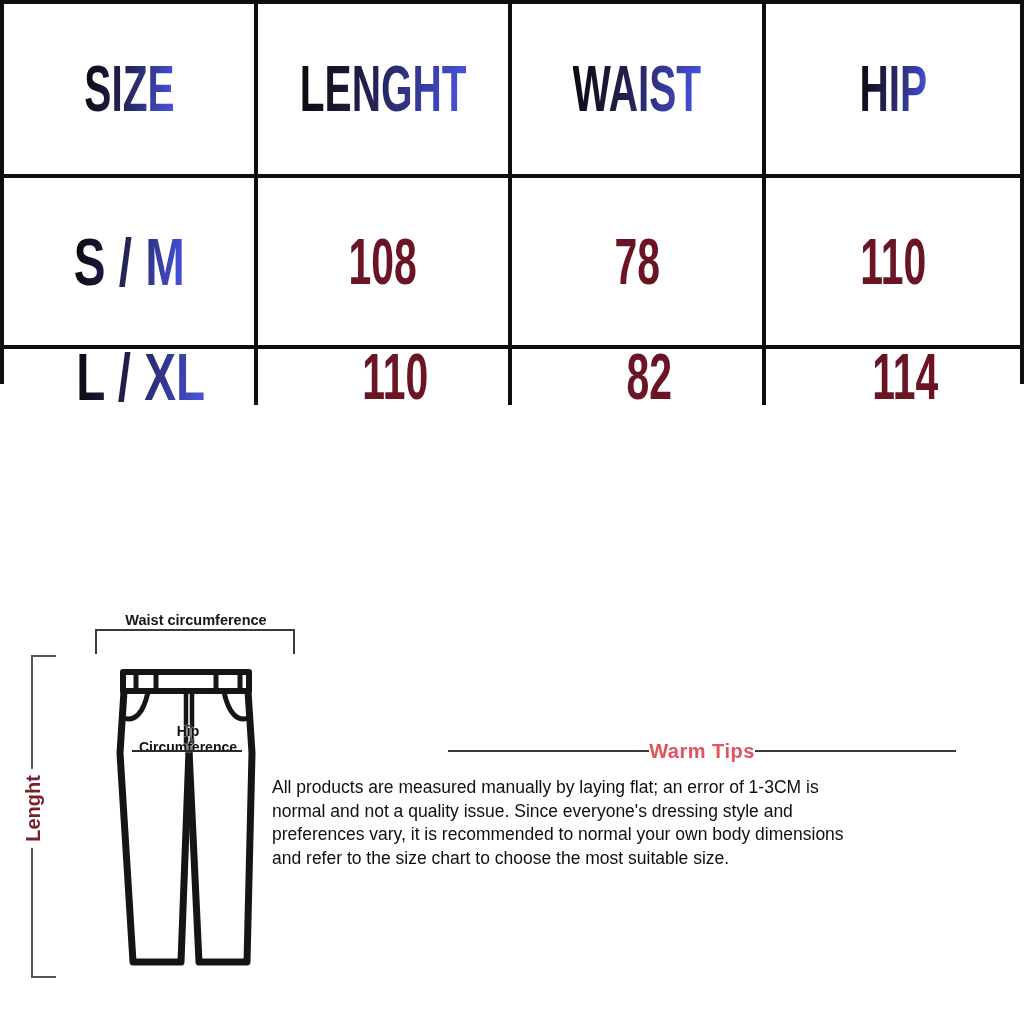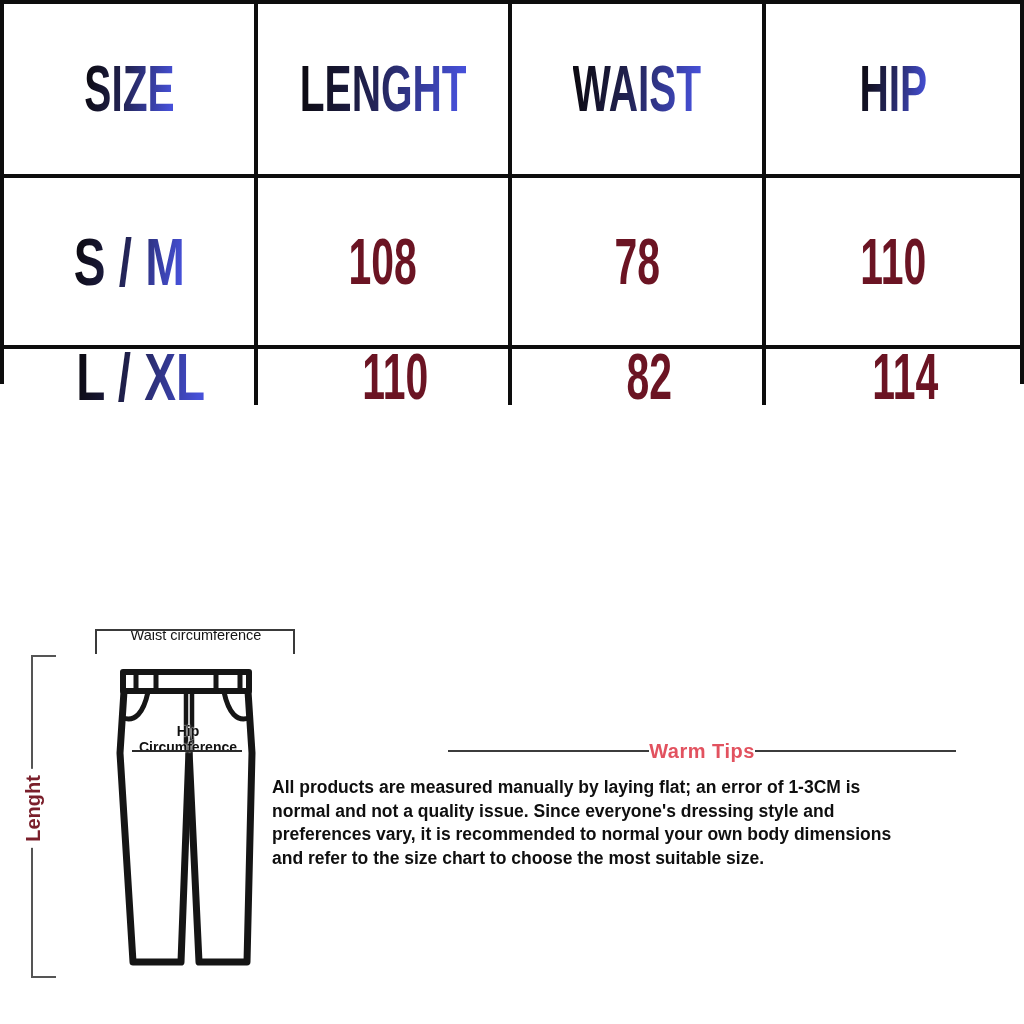--- a/index.html
+++ b/index.html
@@ -29,21 +29,21 @@
   @supports ((-webkit-background-clip:text) or (background-clip:text)){
     .grad{color:transparent;}
   }
   .hdr-t{font-size:58px;transform:scale(0.70,1.12);letter-spacing:0px;}
   .size-t{font-size:56px;transform:scale(0.85,1.2);}
   .num-t{font-size:56px;transform:scale(0.73,1.15);color:#6b1423;}
 
   
   .waist-label{
     position:absolute;left:95px;top:612px;width:202px;text-align:center;
-    font-size:14.5px;font-weight:normal;color:#151515;margin-top:15px;
+    font-size:14.5px;font-weight:bold;color:#151515;
   }
   .waist-bracket{
     position:absolute;left:95px;top:629px;width:200px;height:25px;
     box-sizing:border-box;
     border-top:2px solid #3a3a3a;border-left:2px solid #3a3a3a;border-right:2px solid #3a3a3a;
   }
   .length-bracket{
     position:absolute;left:31px;top:655px;width:25px;height:323px;
     box-sizing:border-box;
     border-left:2px solid #555;border-top:2px solid #555;border-bottom:2px solid #555;
@@ -68,21 +68,21 @@
   .warm-tips{
     position:absolute;left:448px;top:737px;width:508px;height:28px;
     display:flex;align-items:center;
   }
   .warm-tips .rule{flex:1;height:2px;background:#3c3c3c;}
   .warm-tips .title{
     font-size:20px;font-weight:bold;color:#e2525f;white-space:nowrap;letter-spacing:0.5px;
   }
   .tips-text{
     position:absolute;left:272px;top:776px;width:748px;
-    font-size:17.5px;font-weight:bold;color:#0f0f0f;line-height:23.5px;
+    font-size:17.5px;font-weight:normal;color:#0f0f0f;line-height:23.5px;
   }
 </style>
 </head>
 <body>
 
 <div class="canvas">
 
   <div class="tbl">
     <div class="cell">
       <span class="t grad hdr-t">SIZE</span>

